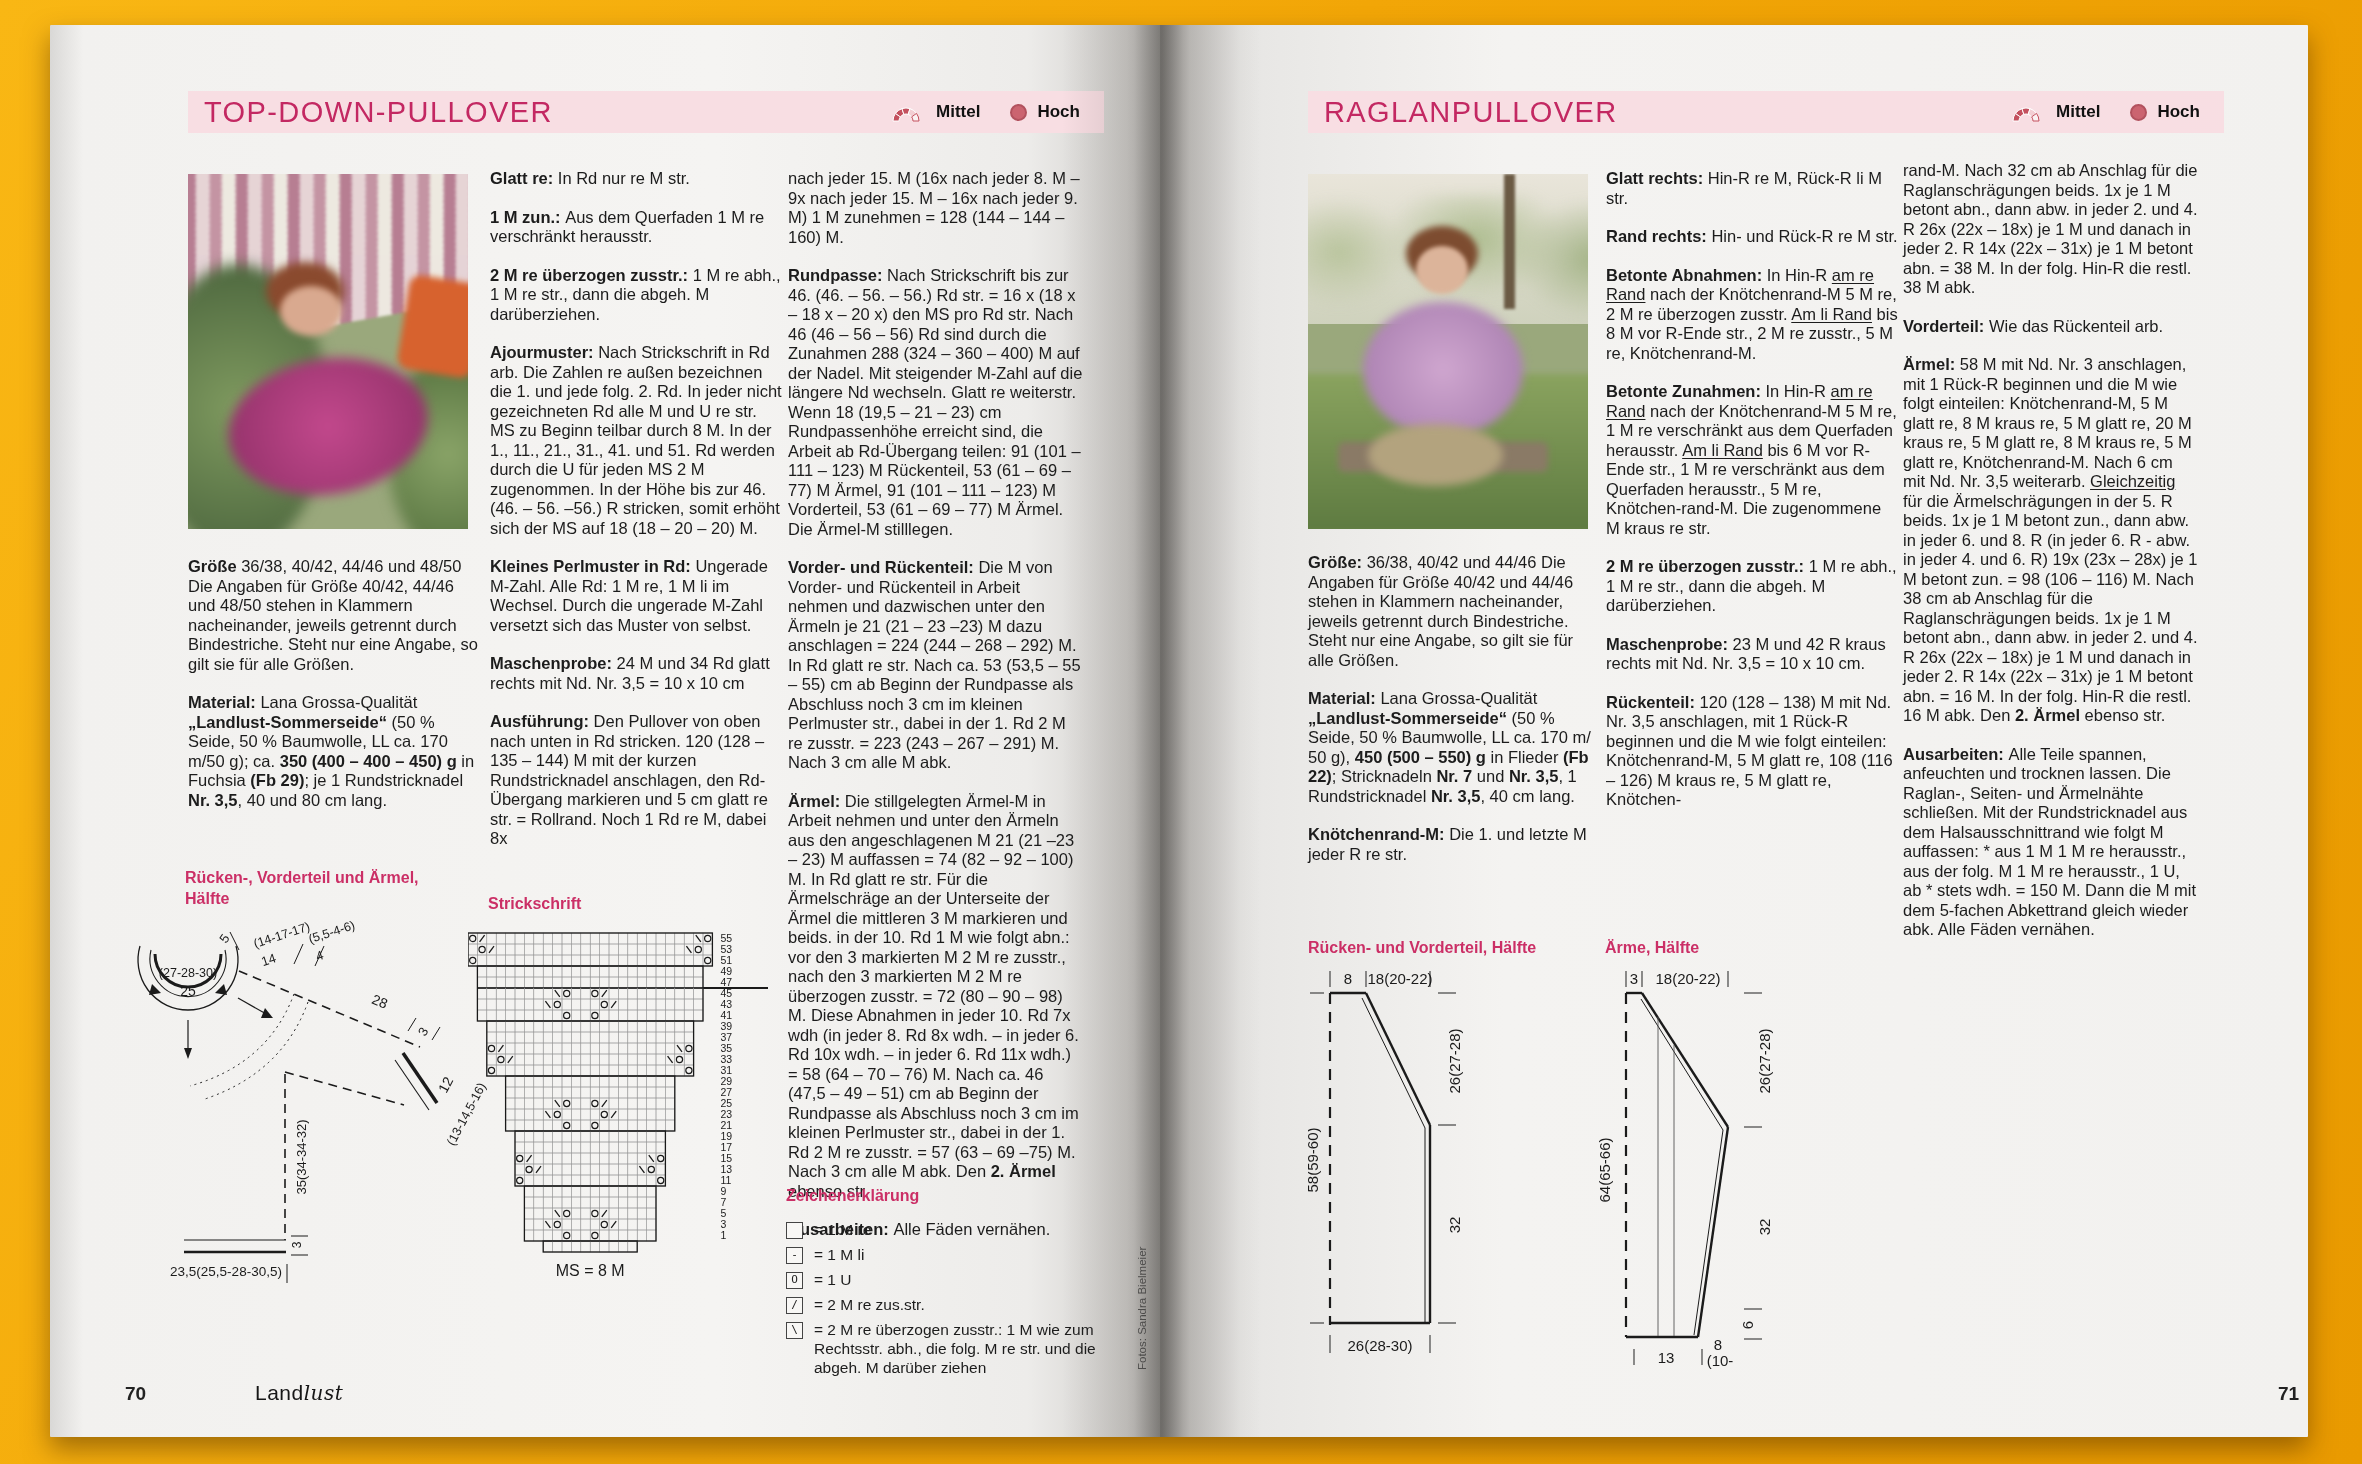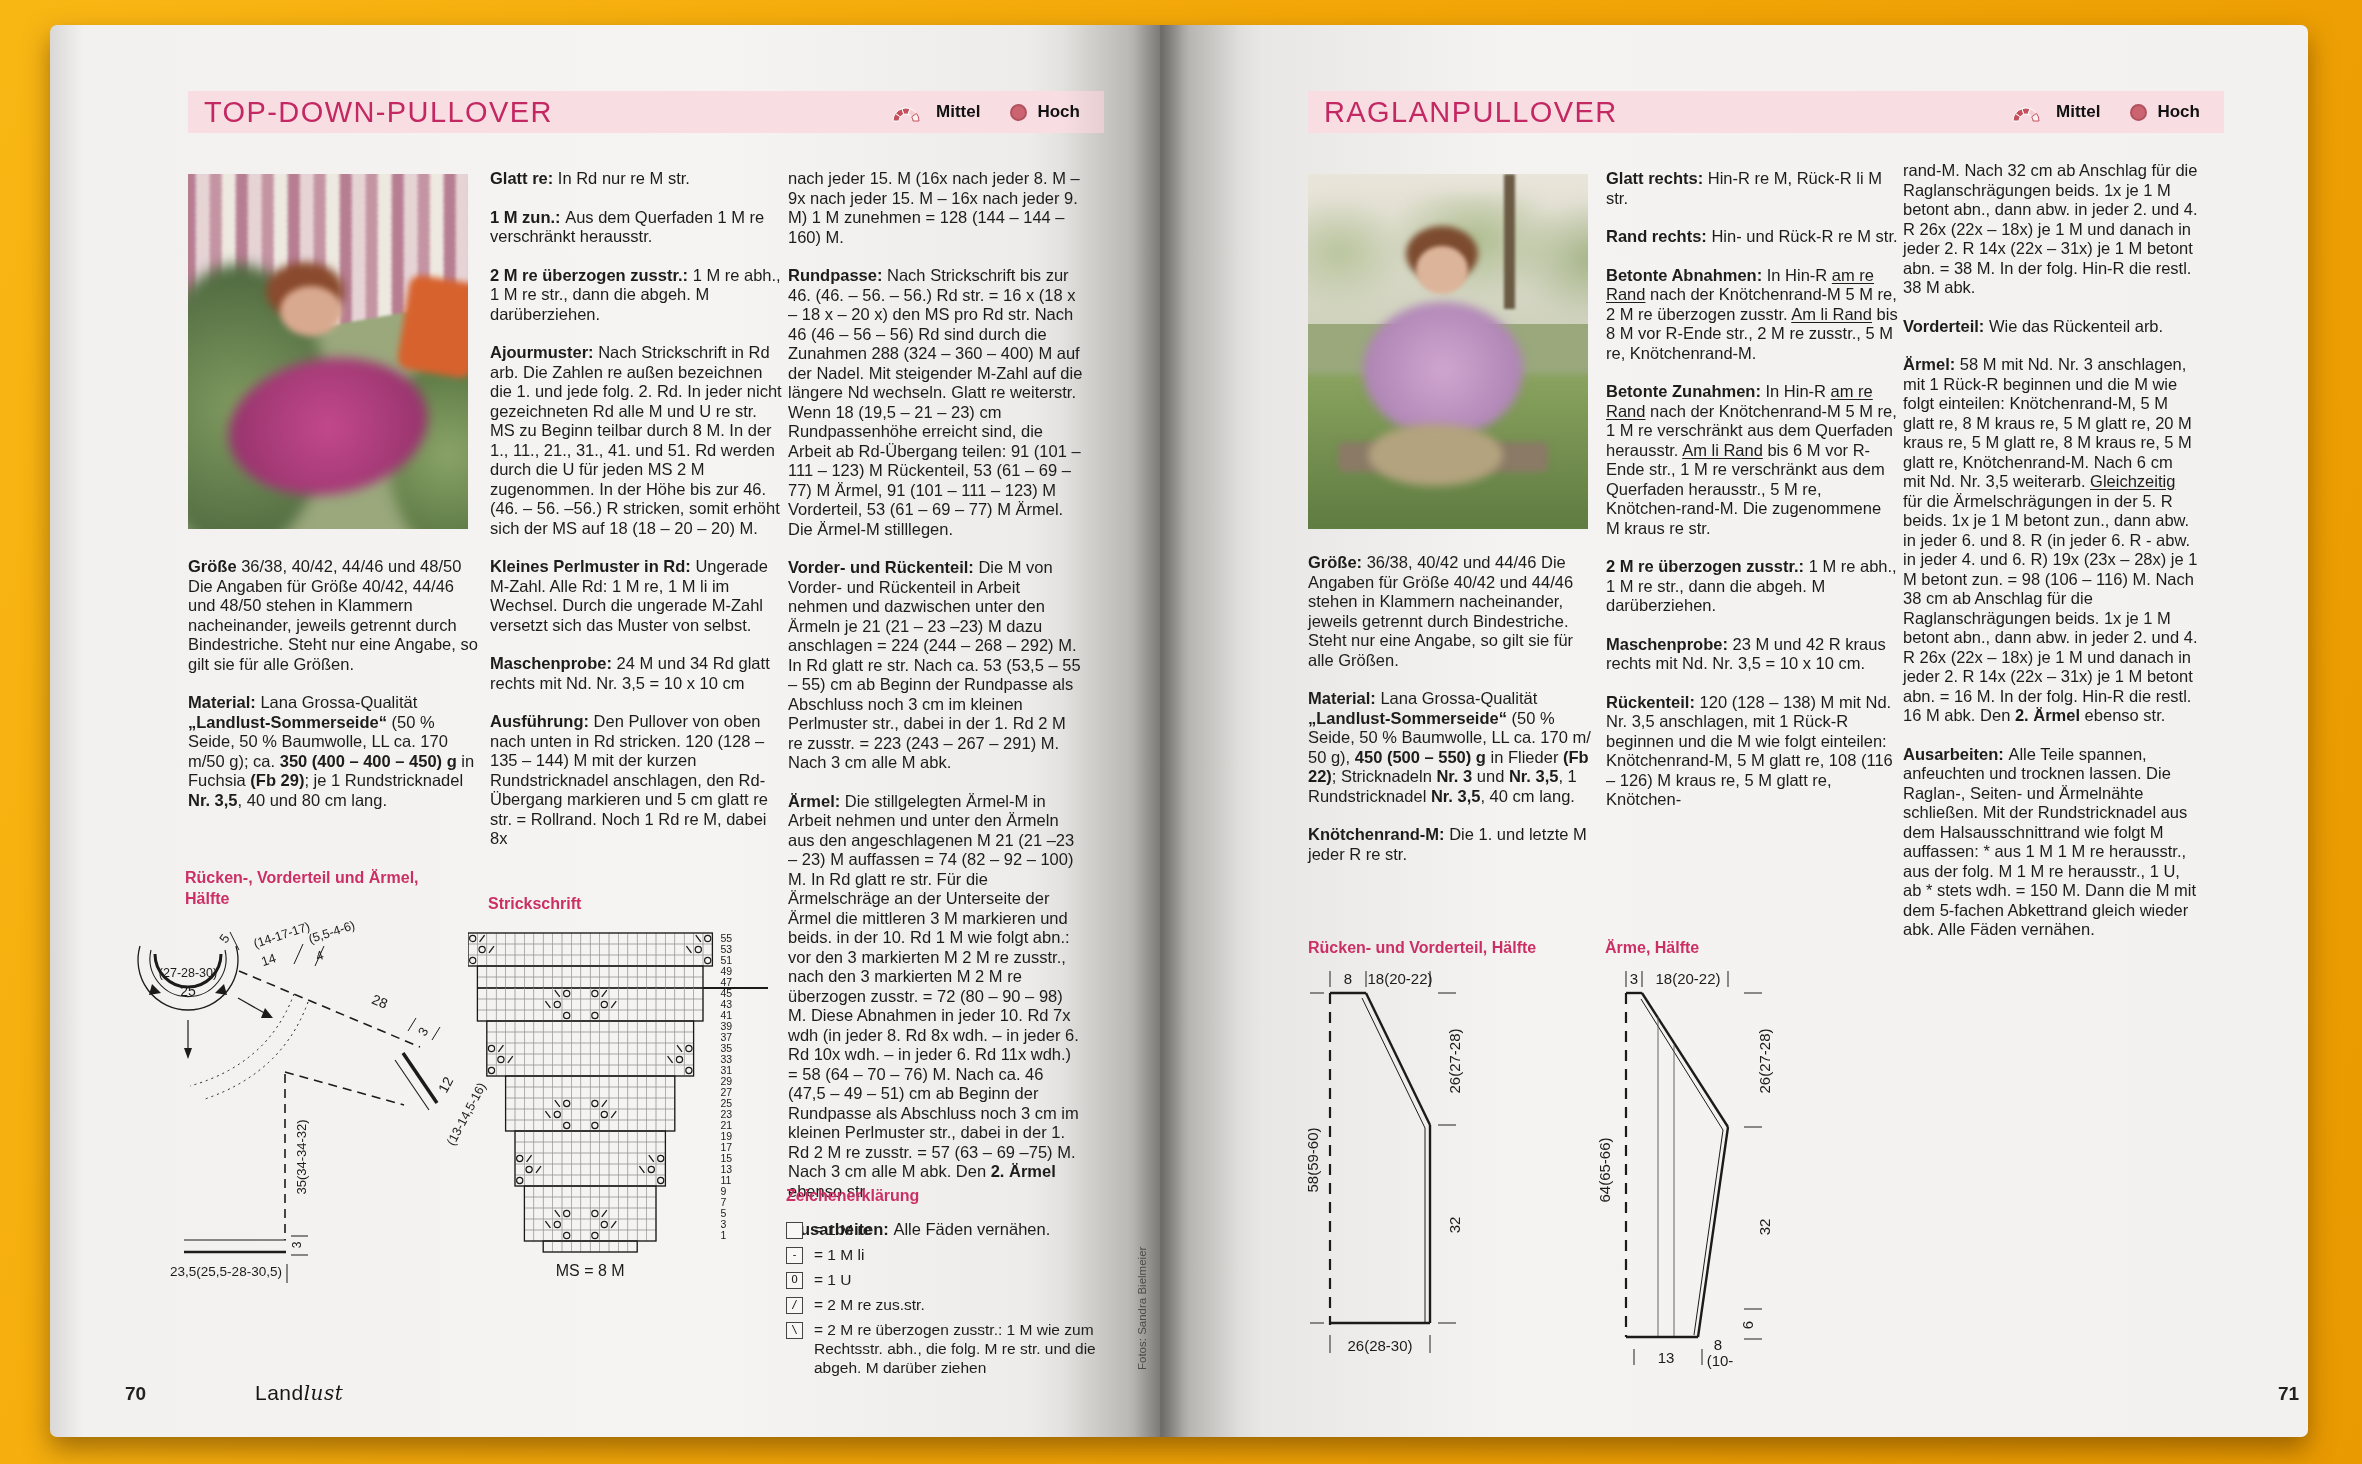--- a/index.html
+++ b/index.html
@@ -1,19 +1,19 @@
 <!DOCTYPE html>
 <html lang="de"><head>
 <meta charset="utf-8">
 <style>
   html,body{margin:0;padding:0;background:#777;}
   .stage{position:relative;width:2362px;height:1464px;overflow:hidden;
          background:linear-gradient(115deg,#f9b714 0%,#f2a607 45%,#e99a00 100%);
          font-family:"Liberation Sans",sans-serif;}
-  .book{position:absolute;left:50px;top:25px;width:2258px;height:1412px;border-radius:7px;
+  .book{position:absolute;left:50px;top:25px;width:2258px;height:1412px;border-radius:1px;
         box-shadow:0 12px 26px rgba(80,45,0,.5), inset 0 0 2px rgba(0,0,0,.2);display:flex;overflow:hidden;}
   .page{position:relative;height:100%;}
   .page.left{width:1110px;background:linear-gradient(90deg,#d9d8d6 0,#f2f1ef 3%,#f5f4f2 60%,#edecea 88%,#d2d0cd 97%,#b5b3b0 100%);}
   .page.right{width:1148px;background:linear-gradient(90deg,#9e9c99 0,#c6c4c1 2%,#e7e6e4 7%,#f4f3f1 30%,#f2f1ef 100%);}
   .book:after{content:"";position:absolute;left:1012px;top:0;bottom:0;width:200px;pointer-events:none;
         background:linear-gradient(90deg,rgba(0,0,0,0) 0,rgba(60,55,50,.16) 36%,rgba(35,32,28,.40) 50%,rgba(90,85,80,.16) 64%,rgba(0,0,0,0) 100%);}
   .headbar{position:absolute;left:138px;top:66px;width:916px;height:42px;background:#f8dee3;display:flex;align-items:center;}
   .headbar h1{margin:0 0 0 16px;font-size:29px;font-weight:400;letter-spacing:1.4px;color:#c32862;}
   .levels{position:absolute;left:698px;top:0;height:100%;display:flex;align-items:center;}
   .lvl-label{font-weight:bold;font-size:17px;color:#111;}
@@ -869,21 +869,21 @@
       <div class="shape" style="left:-10px;top:200px;width:300px;height:160px;background:linear-gradient(180deg,#8aa35f,#5d7a40);filter:blur(3px);"></div>
       <div class="shape" style="left:30px;top:268px;width:210px;height:30px;background:#8a7a66;filter:blur(3px);border-radius:6px;"></div>
       <div class="shape" style="left:55px;top:128px;width:160px;height:135px;border-radius:50%;background:radial-gradient(circle,#cfa6cf,#a379ab);filter:blur(5px);"></div>
       <div class="shape" style="left:60px;top:250px;width:135px;height:62px;border-radius:50%;background:#b3a37e;filter:blur(4px);"></div>
       <div class="shape" style="left:98px;top:52px;width:72px;height:56px;border-radius:50%;background:#7d4c30;filter:blur(3px);"></div>
       <div class="shape" style="left:108px;top:72px;width:52px;height:48px;border-radius:50%;background:#dcb49a;filter:blur(2px);"></div>
     </div>
 
     <div class="col" style="left:148px;top:528px">
           <p class="para"><b class="lead">Größe: </b>36/38, 40/42 und 44/46 Die Angaben für Größe 40/42 und 44/46 stehen in Klammern nacheinander, jeweils getrennt durch Bindestriche. Steht nur eine Angabe, so gilt sie für alle Größen.</p>
-          <p class="para"><b class="lead">Material: </b>Lana Grossa-Qualität <b>„Landlust-Sommerseide“</b> (50 % Seide, 50 % Baumwolle, LL ca. 170 m/ 50 g), <b>450 (500 – 550) g</b> in Flieder <b>(Fb 22)</b>; Stricknadeln <b>Nr. 3</b> und <b>Nr. 3,5</b>, 1 Rundstricknadel <b>Nr. 3,5</b>, 40 cm lang.</p>
+          <p class="para"><b class="lead">Material: </b>Lana Grossa-Qualität <b>„Landlust-Sommerseide“</b> (50 % Seide, 50 % Baumwolle, LL ca. 170 m/ 50 g), <b>450 (500 – 550) g</b> in Flieder <b>(Fb 22)</b>; Stricknadeln <b>Nr. 7</b> und <b>Nr. 3,5</b>, 1 Rundstricknadel <b>Nr. 3,5</b>, 40 cm lang.</p>
           <p class="para"><b class="lead">Knötchenrand-M: </b>Die 1. und letzte M jeder R re str.</p>
         </div>
     <div class="col" style="left:446px;top:144px">
           <p class="para"><b class="lead">Glatt rechts: </b>Hin-R re M, Rück-R li M str.</p>
           <p class="para"><b class="lead">Rand rechts: </b>Hin- und Rück-R re M str.</p>
           <p class="para"><b class="lead">Betonte Abnahmen: </b>In Hin-R <u>am re Rand</u> nach der Knötchenrand-M 5 M re, 2 M re überzogen zusstr. <u>Am li Rand</u> bis 8 M vor R-Ende str., 2 M re zusstr., 5 M re, Knötchenrand-M.</p>
           <p class="para"><b class="lead">Betonte Zunahmen: </b>In Hin-R <u>am re Rand</u> nach der Knötchenrand-M 5 M re, 1 M re verschränkt aus dem Querfaden herausstr. <u>Am li Rand</u> bis 6 M vor R-Ende str., 1 M re verschränkt aus dem Querfaden herausstr., 5 M re, Knötchen-rand-M. Die zugenommene M kraus re str.</p>
           <p class="para"><b class="lead">2 M re überzogen zusstr.: </b>1 M re abh., 1 M re str., dann die abgeh. M darüberziehen.</p>
           <p class="para"><b class="lead">Maschenprobe: </b>23 M und 42 R kraus rechts mit Nd. Nr. 3,5 = 10 x 10 cm.</p>
           <p class="para"><b class="lead">Rückenteil: </b>120 (128 – 138) M mit Nd. Nr. 3,5 anschlagen, mit 1 Rück-R beginnen und die M wie folgt einteilen: Knötchenrand-M, 5 M glatt re, 108 (116 – 126) M kraus re, 5 M glatt re, Knötchen-</p>

